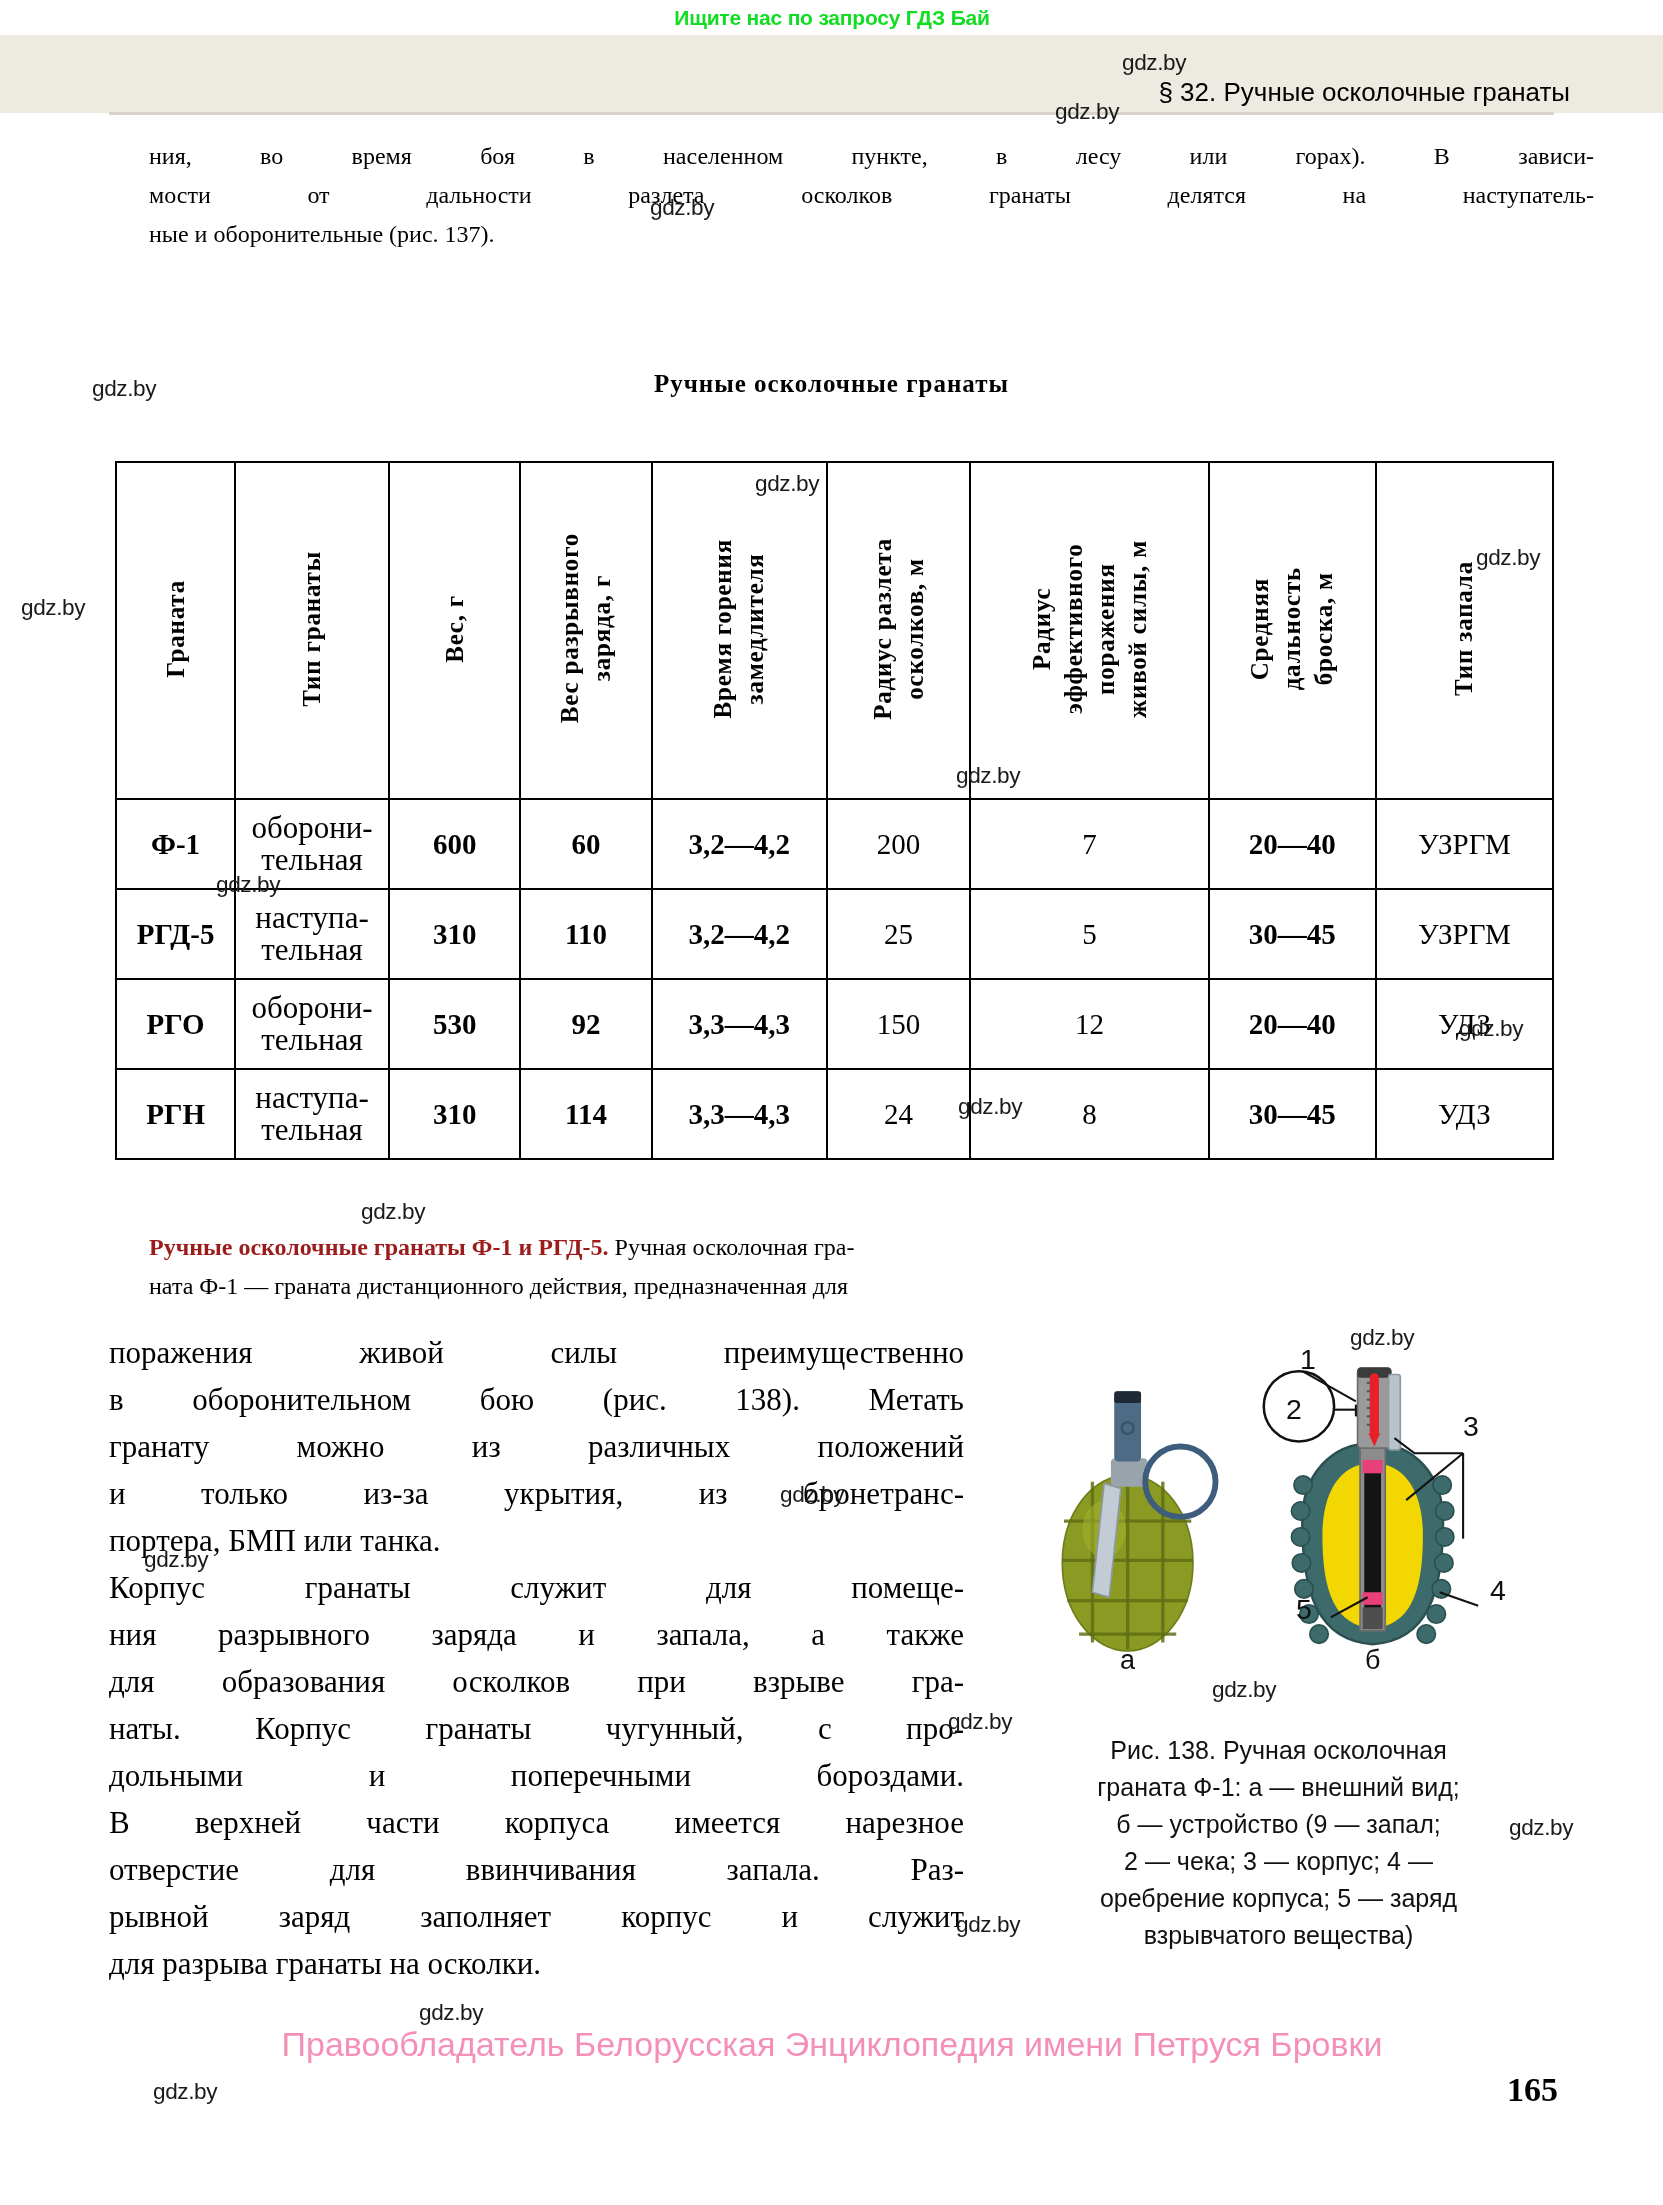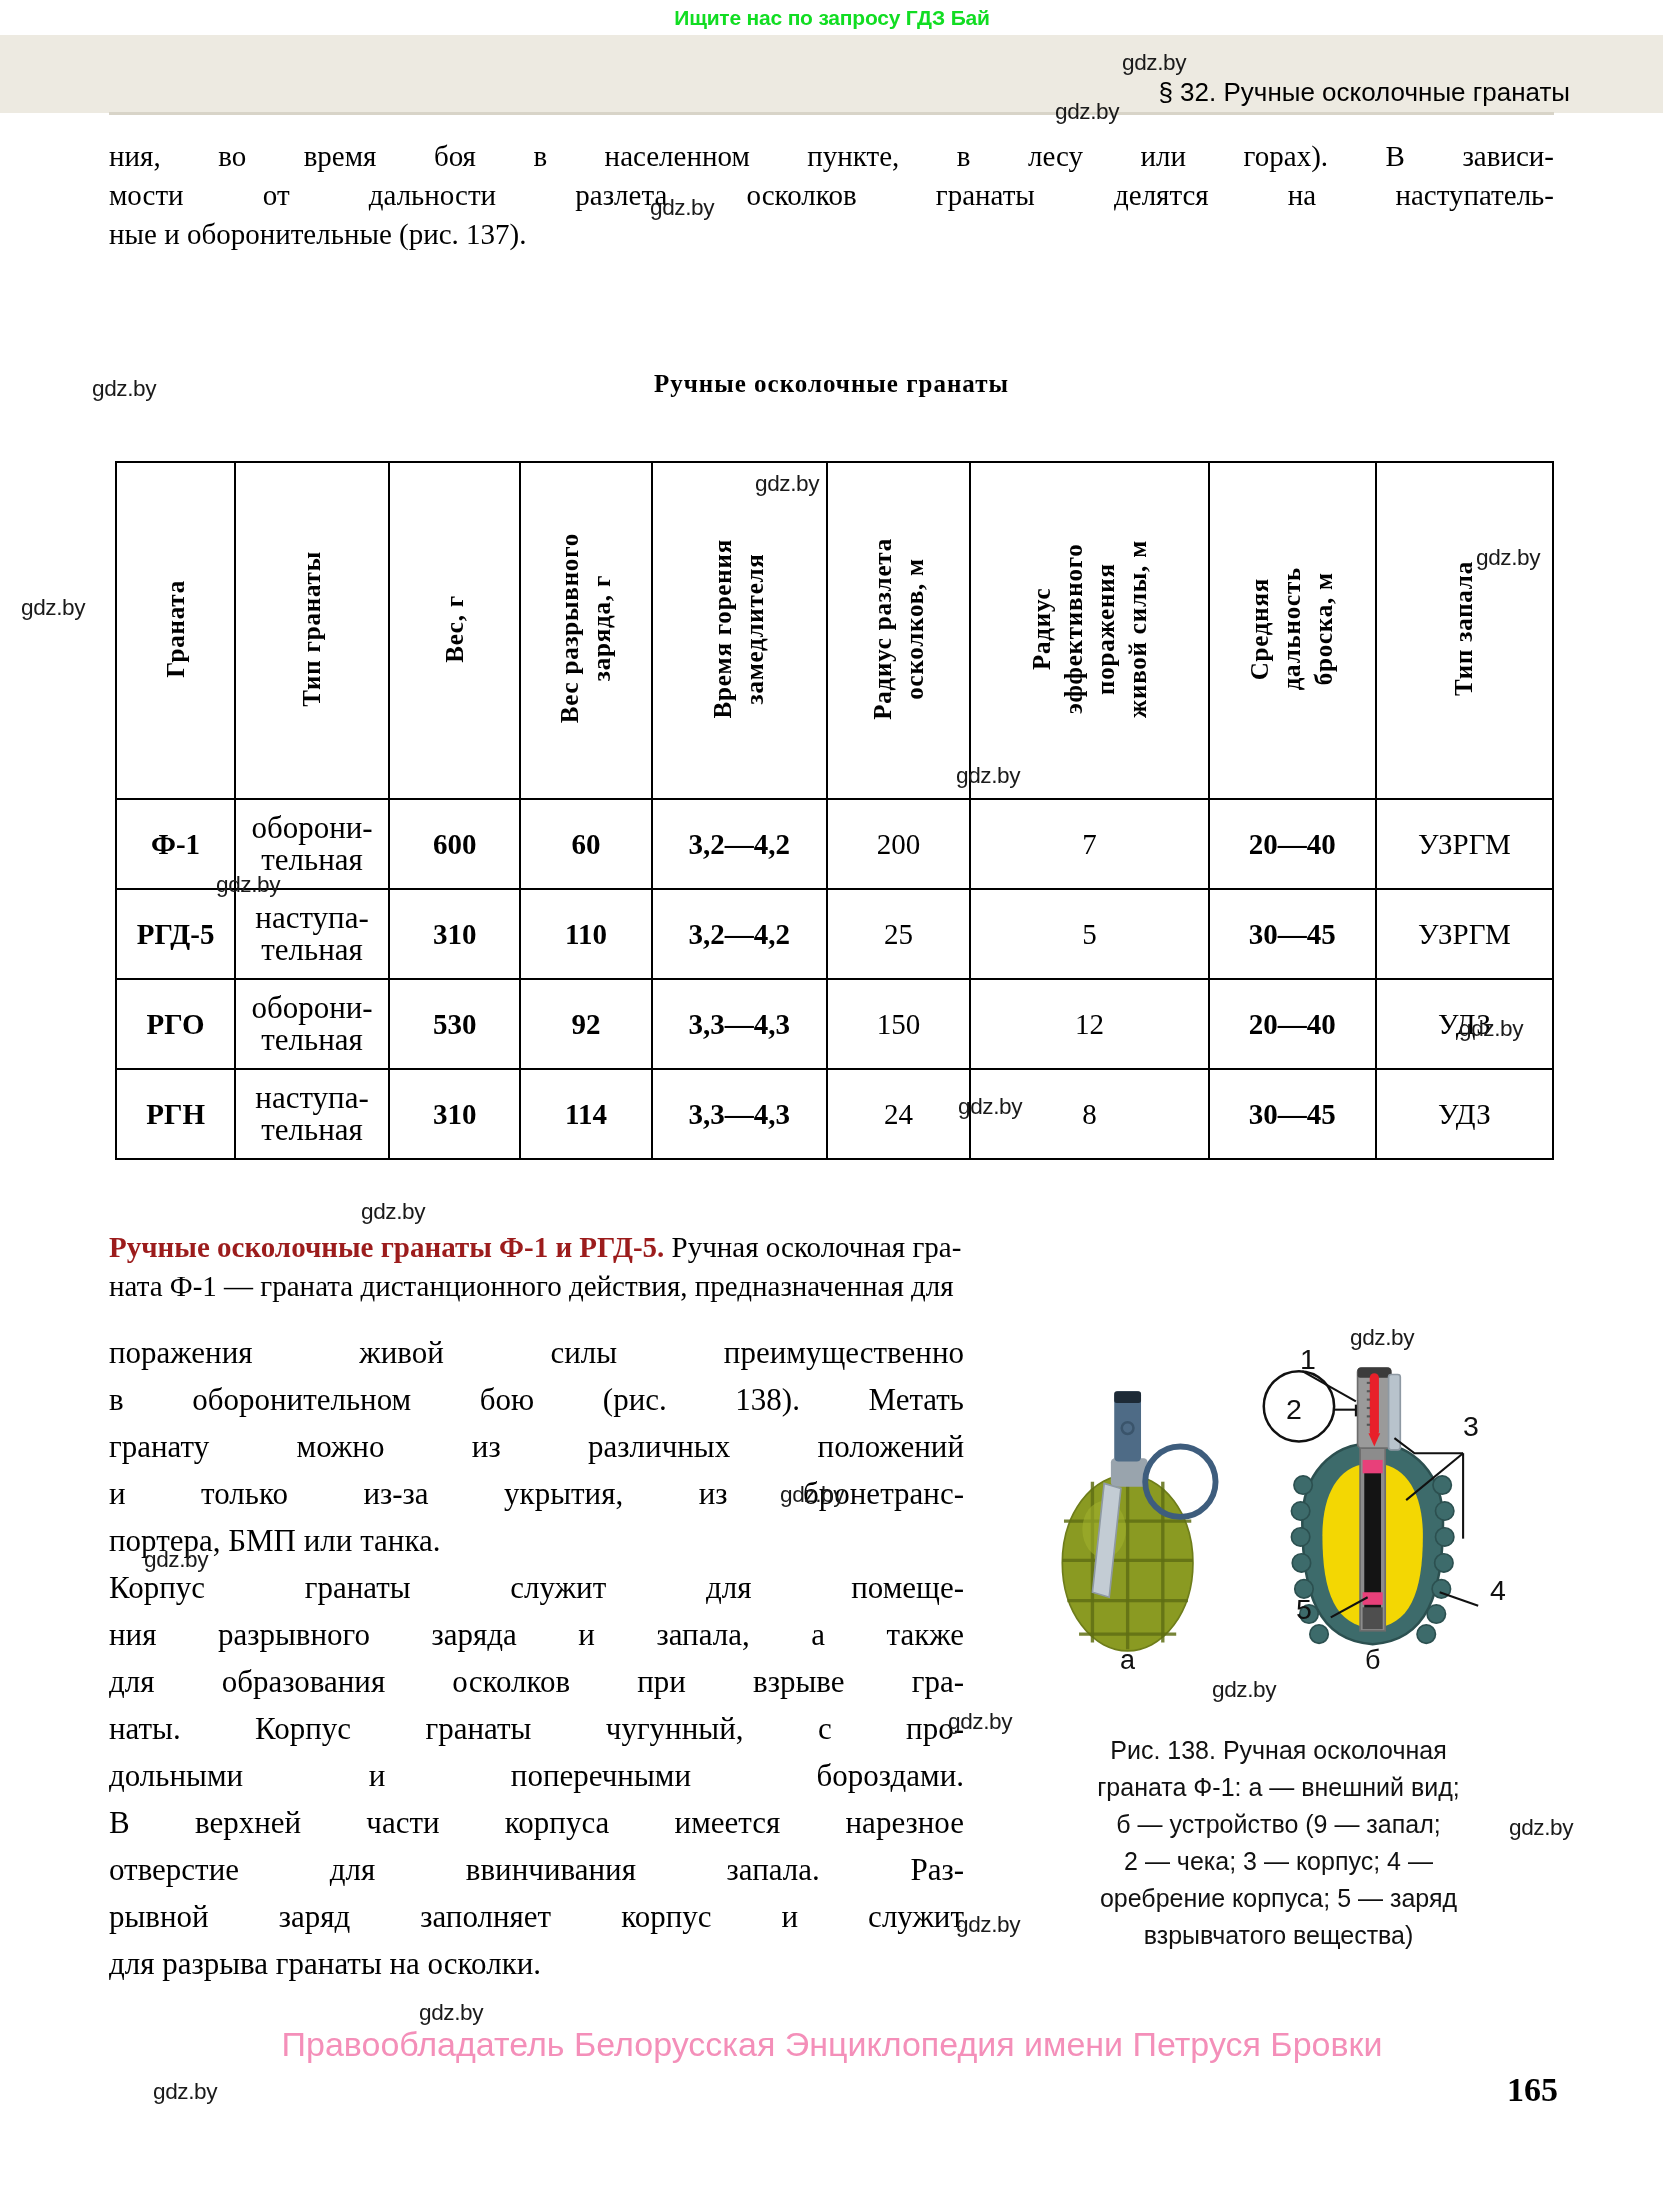--- a/index.html
+++ b/index.html
@@ -75,25 +75,26 @@
     top: 112px;
     width: 1445px;
     height: 2.5px;
     background: #d8d4c8;
     z-index: 4;
   }
 
   
   .para {
     position: absolute;
-    font-size: 29px;
+    font-size: 24px;
     line-height: 39px;
     text-align: justify;
     color: #000;
     font-family: "Liberation Serif", "DejaVu Serif", serif;
+    margin-left: 40px;
   }
   .para p { margin: 0; }
   #intro-para {
     left: 109px;
     top: 137px;
     width: 1445px;
   }
   #intro-para .justify-line {
     text-align: justify;
     text-align-last: justify;

